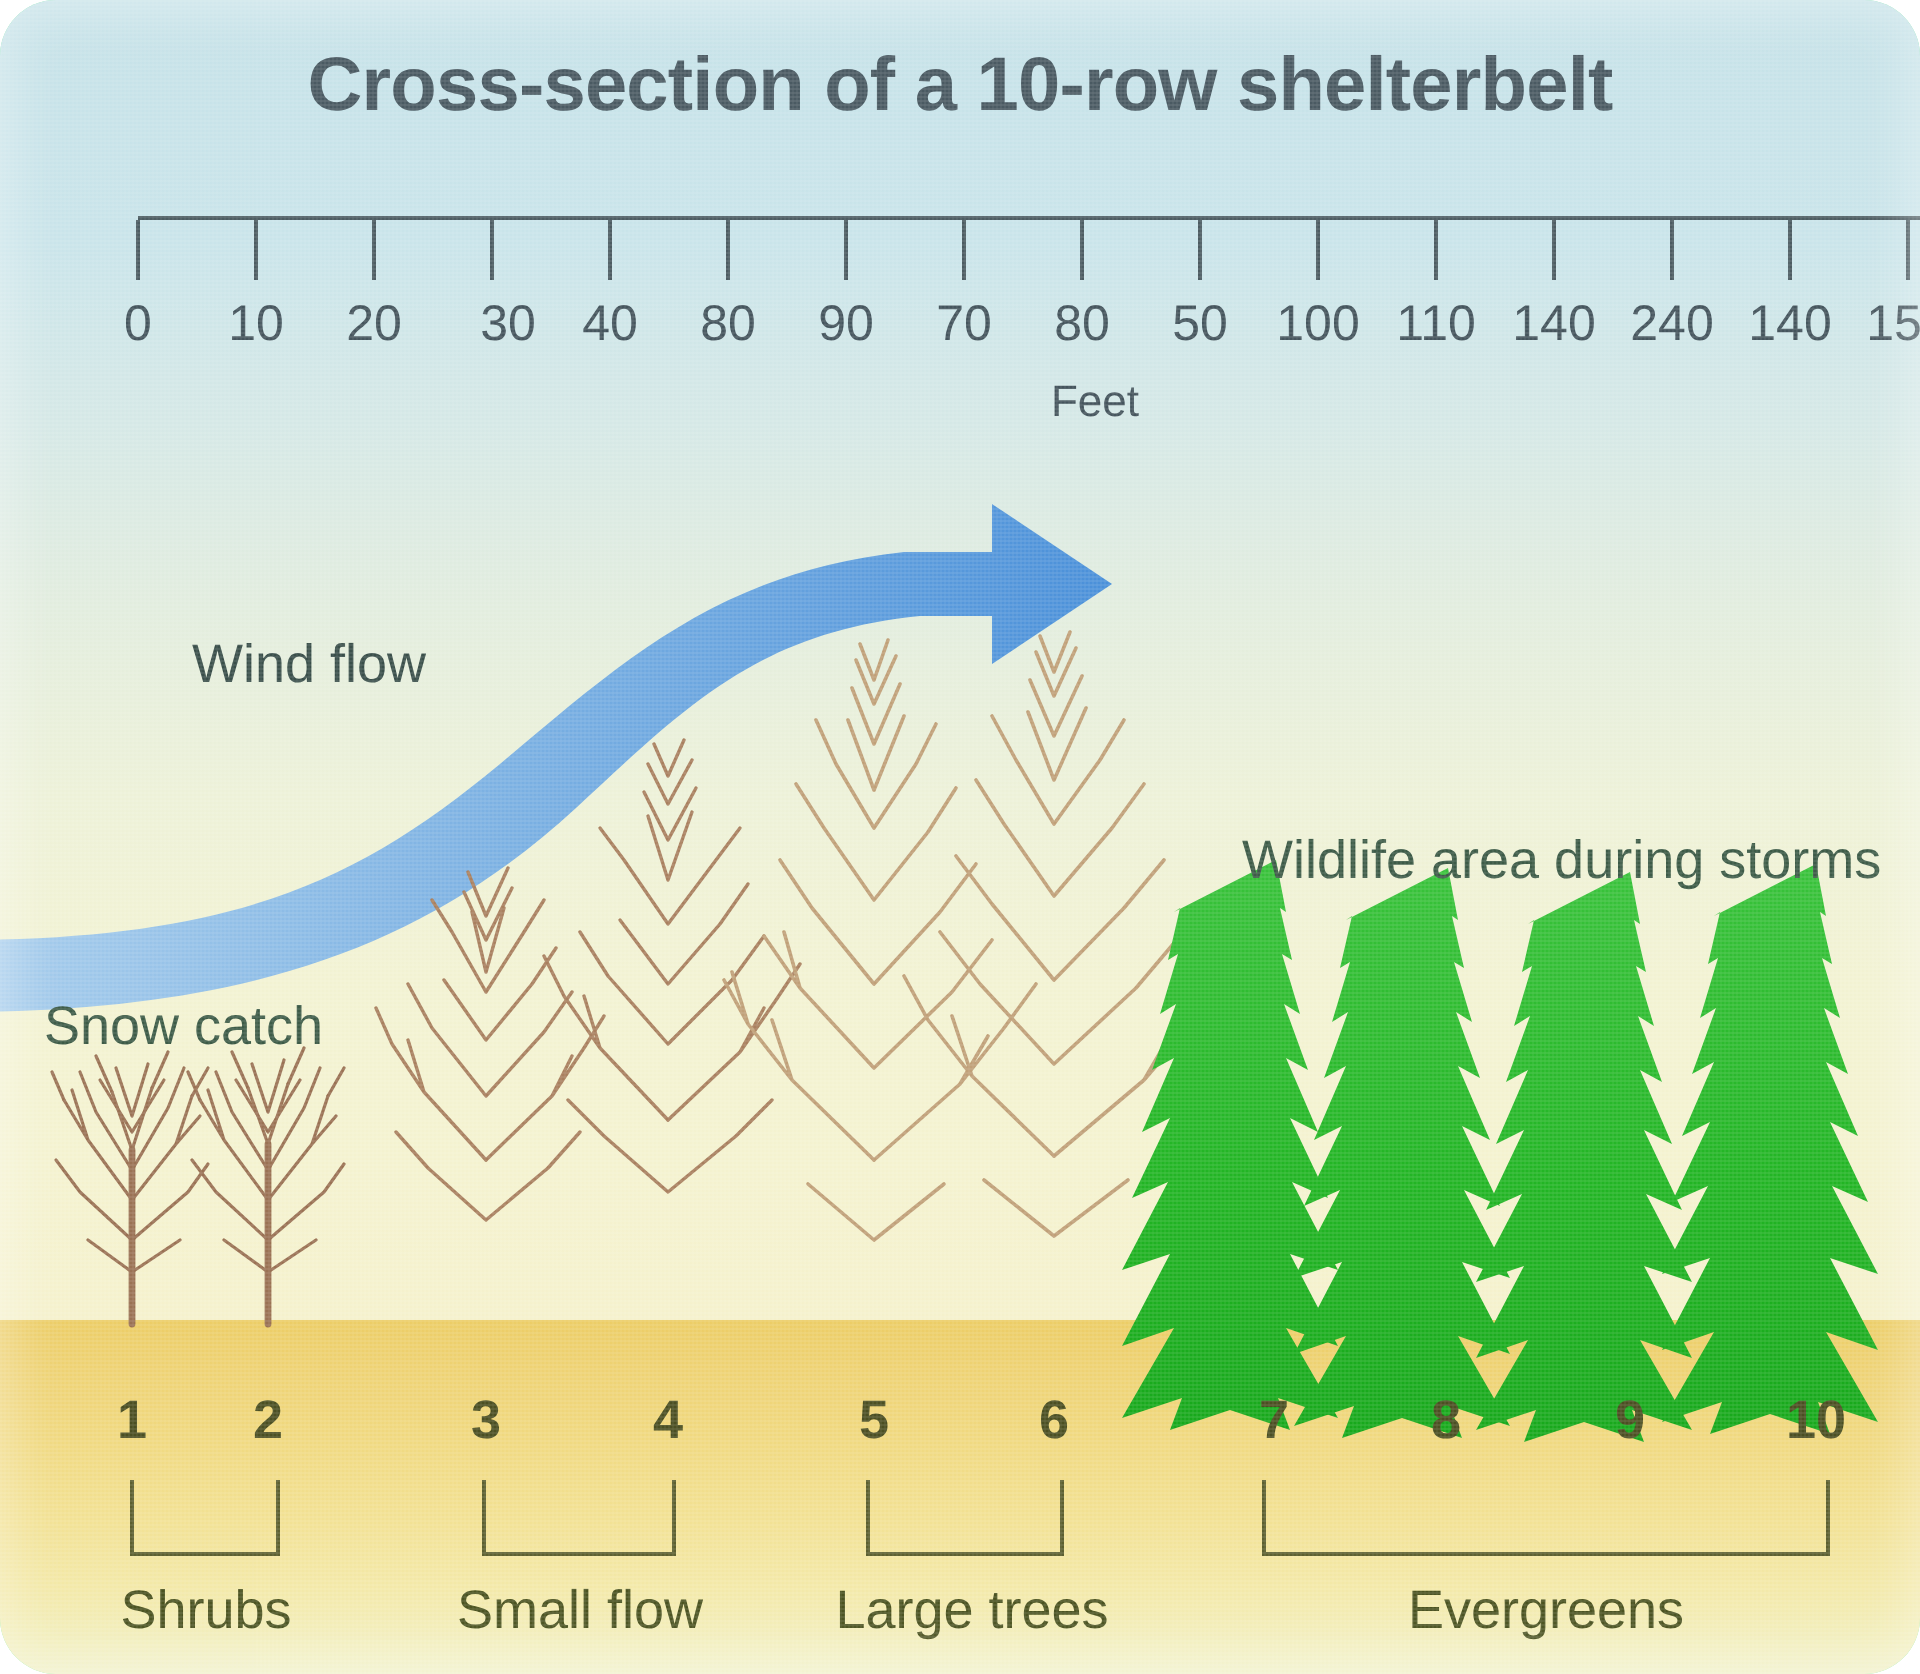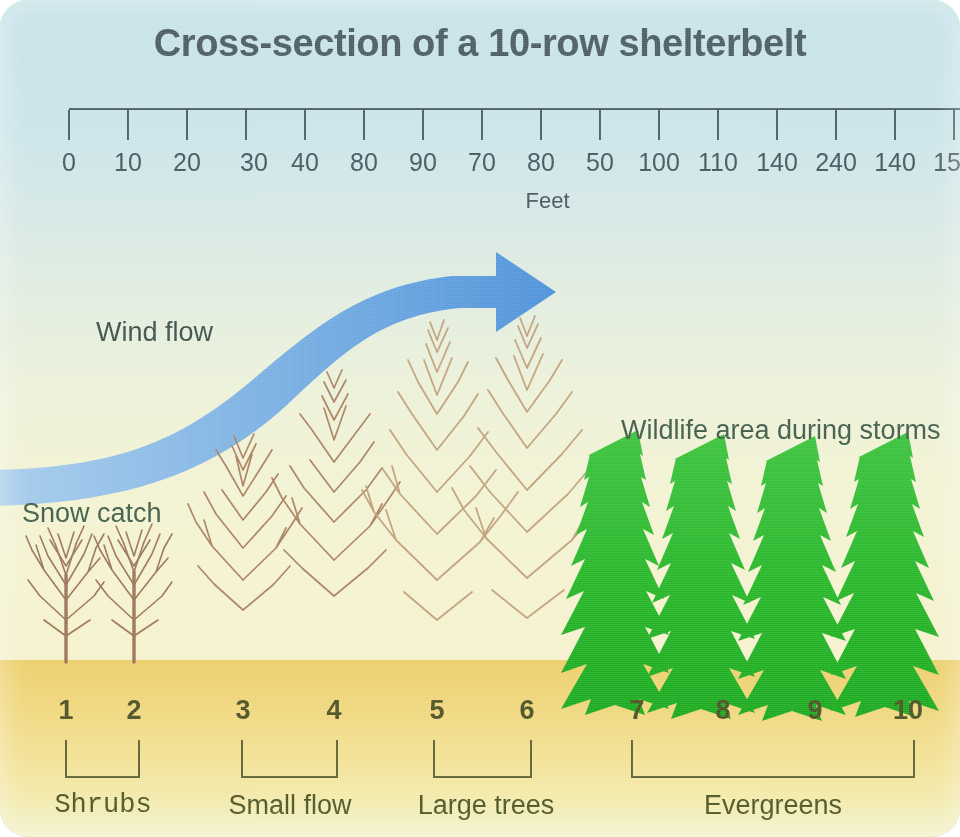--- a/index.html
+++ b/index.html
@@ -307,21 +307,21 @@
       <div class="rownum" style="left: 815px;">9</div>
       <div class="rownum" style="left: 908px;">10</div>
     </div>
   <div id="brackets">
       <div class="bracket" style="left: 65px; width: 75px;"></div>
       <div class="bracket" style="left: 241px; width: 97px;"></div>
       <div class="bracket" style="left: 433px; width: 99px;"></div>
       <div class="bracket" style="left: 631px; width: 284px;"></div>
     </div>
   <div id="grouplabels">
-      <div class="grouplabel" style="left: 103px; font-family: Liberation Mono, monospace;">Shrubs</div>
+      <div class="grouplabel" style="left: 103px;">Shrubs</div>
       <div class="grouplabel" style="left: 290px;">Small flow</div>
       <div class="grouplabel" style="left: 486px;">Large trees</div>
       <div class="grouplabel" style="left: 773px;">Evergreens</div>
     </div>
 
   <div class="noise"></div>
   <div class="edge-fade"></div>
 </div>
 
 </body></html>

